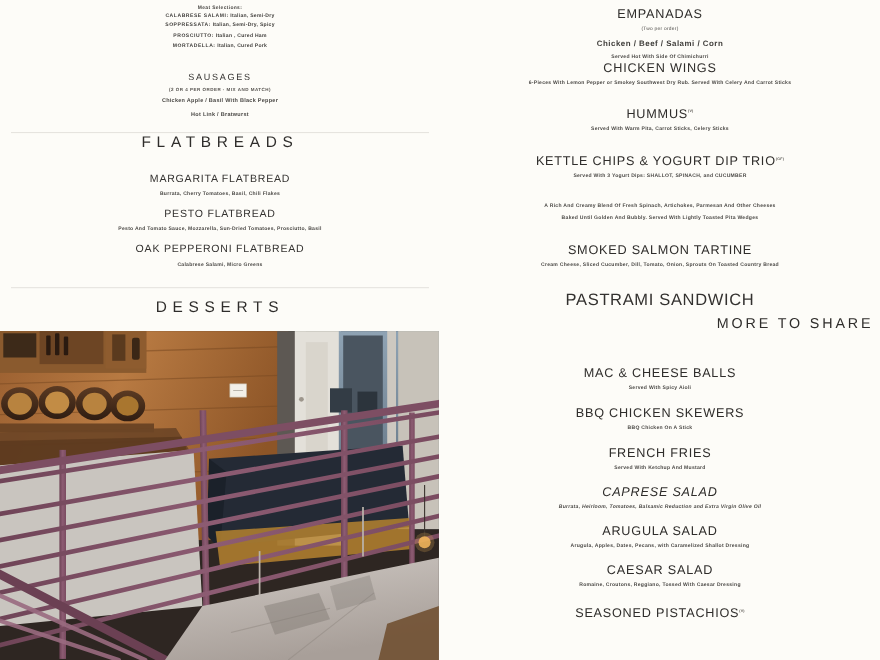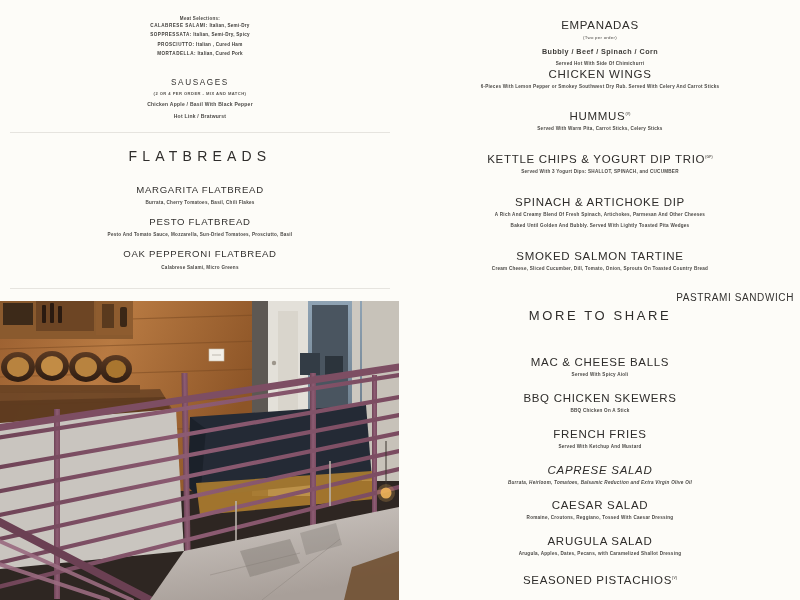--- a/index.html
+++ b/index.html
@@ -28,21 +28,21 @@
   
   .col-left {
     width: 400px;
     position: relative;
   }
   .col-right {
     width: 400px;
     position: relative;
   }
 
-  .inner-left  { padding: 12px 10px; }
+  .inner-left  { padding: 0 10px; }
   .inner-right { padding: 0 6px; }
 
   
   .center { text-align: center; }
 
   .item-title {
     font-size: 10.5px;
     letter-spacing: 0.55px;
     font-weight: 400;
     color: #33312f;
@@ -127,25 +127,24 @@
   .r-item { text-align: center; }
   .r-item .item-desc { margin-top: 4px; }
 
   .r-title-lg {
     font-size: 11.5px;
     letter-spacing: 0.7px;
     color: #2f2d2b;
     text-transform: uppercase;
   }
   .r-title-md {
-    font-size: 10px;
+    font-size: 15px;
     letter-spacing: 0.6px;
     color: #33312f;
     text-transform: uppercase;
-    text-align: right;
   }
   .r-line {
     font-size: 7.2px;
     letter-spacing: 0.45px;
     color: #3e3c39;
     font-weight: 600;
   }
 
   
   .photo {
@@ -190,21 +189,21 @@
 
       <div class="center" style="margin-top:19px;">
         <div class="sausage-title">SAUSAGES</div>
         <div class="tiny-note" style="margin-top:4px;">(2 OR 4 PER ORDER - MIX AND MATCH)</div>
         <div class="item-desc" style="margin-top:5px;font-size:5px;">Chicken Apple / Basil With Black Pepper</div>
         <div class="item-desc" style="margin-top:5px;font-size:5px;">Hot Link / Bratwurst</div>
       </div>
 
       <hr class="divider" style="margin-top:11px;">
 
-      <div style="margin-top:15px;">
+      <div style="">
         <div class="section-heading">FLATBREADS</div>
 
         <div class="fb-item center" style="margin-top:20px;">
           <div class="item-title">MARGARITA FLATBREAD</div>
           <div class="item-desc">Burrata, Cherry Tomatoes, Basil, Chili Flakes</div>
         </div>
 
         <div class="fb-item center">
           <div class="item-title">PESTO FLATBREAD</div>
           <div class="item-desc">Pesto And Tomato Sauce, Mozzarella, Sun-Dried Tomatoes, Prosciutto, Basil</div>
@@ -356,24 +355,24 @@
         <circle cx="386" cy="192" r="9" fill="#f0b45a" opacity="0.22"></circle>
 
         <path d="M352 266 L399 250 L399 299 L344 299 Z" fill="#6d4b2c" opacity="0.85"></path>
       </svg>
     </div>
   </div>
 
   <div class="col-right">
     <div class="inner-right">
 
-      <div class="r-item" style="padding-top:19px;">
+      <div class="r-item" style="padding-top:7px;">
         <div class="r-title-lg">EMPANADAS</div>
         <div class="item-desc" style="margin-top:4px;font-size:4.4px;font-weight:400;">(Two per order)</div>
-        <div class="r-line" style="margin-top:5px;">Bubbly / Beef / Spinach / Corn</div>
+        <div class="r-line" style="margin-top:5px;">Chicken / Beef / Salami / Corn</div>
         <div class="item-desc" style="margin-top:5px;">Served Hot With Side Of Chimichurri</div>
       </div>
 
       <div class="r-item" style="">
         <div class="r-title-lg">CHICKEN WINGS</div>
         <div class="item-desc">6-Pieces With Lemon Pepper or Smokey Southwest Dry Rub. Served With Celery And Carrot Sticks</div>
       </div>
 
       <div class="r-item" style="margin-top:20px;">
         <div class="r-title-lg">
@@ -383,35 +382,34 @@
       </div>
 
       <div class="r-item" style="margin-top:20px;">
         <div class="r-title-lg">
           <span>KETTLE CHIPS &amp; YOGURT DIP TRIO</span><span class="sup">(GF)</span>
         </div>
         <div class="item-desc">Served With 3 Yogurt Dips: SHALLOT, SPINACH, and CUCUMBER</div>
       </div>
 
       <div class="r-item" style="margin-top:20px;">
-        <div class="r-title-lg">SPINACH &amp; ARTICHOKE DIP</div>
         <div class="item-desc">A Rich And Creamy Blend Of Fresh Spinach, Artichokes, Parmesan And Other Cheeses</div>
         <div class="item-desc" style="margin-top:4px;">Baked Until Golden And Bubbly. Served With Lightly Toasted Pita Wedges</div>
       </div>
 
       <div class="r-item" style="margin-top:20px;">
         <div class="r-title-lg">SMOKED SALMON TARTINE</div>
         <div class="item-desc">Cream Cheese, Sliced Cucumber, Dill, Tomato, Onion, Sprouts On Toasted Country Bread</div>
       </div>
 
       <div class="r-item" style="margin-top:19px;">
         <div class="r-title-md">PASTRAMI SANDWICH</div>
       </div>
 
-      <div class="section-heading share" style="margin-top:5px;">MORE TO SHARE</div>
+      <div class="section-heading share" style="margin-top:5px;text-align:right;">MORE TO SHARE</div>
 
       <div class="r-item" style="margin-top:33px;">
         <div class="r-title-lg">MAC &amp; CHEESE BALLS</div>
         <div class="item-desc">Served With Spicy Aioli</div>
       </div>
 
       <div class="r-item" style="margin-top:13px;">
         <div class="r-title-lg">BBQ CHICKEN SKEWERS</div>
         <div class="item-desc">BBQ Chicken On A Stick</div>
       </div>
@@ -420,27 +418,27 @@
         <div class="r-title-lg">FRENCH FRIES</div>
         <div class="item-desc">Served With Ketchup And Mustard</div>
       </div>
 
       <div class="r-item" style="margin-top:13px;font-style:italic;">
         <div class="r-title-lg">CAPRESE SALAD</div>
         <div class="item-desc">Burrata, Heirloom, Tomatoes, Balsamic Reduction and Extra Virgin Olive Oil</div>
       </div>
 
       <div class="r-item" style="margin-top:13px;">
+        <div class="r-title-lg">ARUGULA SALAD</div>
+        <div class="item-desc">Arugula, Apples, Dates, Pecans, with Caramelized Shallot Dressing</div>
+      </div>
+
+      <div class="r-item" style="margin-top:13px;">
         <div class="r-title-lg">CAESAR SALAD</div>
         <div class="item-desc">Romaine, Croutons, Reggiano, Tossed With Caesar Dressing</div>
-      </div>
-
-      <div class="r-item" style="margin-top:13px;">
-        <div class="r-title-lg">ARUGULA SALAD</div>
-        <div class="item-desc">Arugula, Apples, Dates, Pecans, with Caramelized Shallot Dressing</div>
       </div>
 
       <div class="r-item" style="margin-top:16px;">
         <div class="r-title-lg">
           <span>SEASONED PISTACHIOS</span><span class="sup">(V)</span>
         </div>
       </div>
 
     </div>
   </div>

